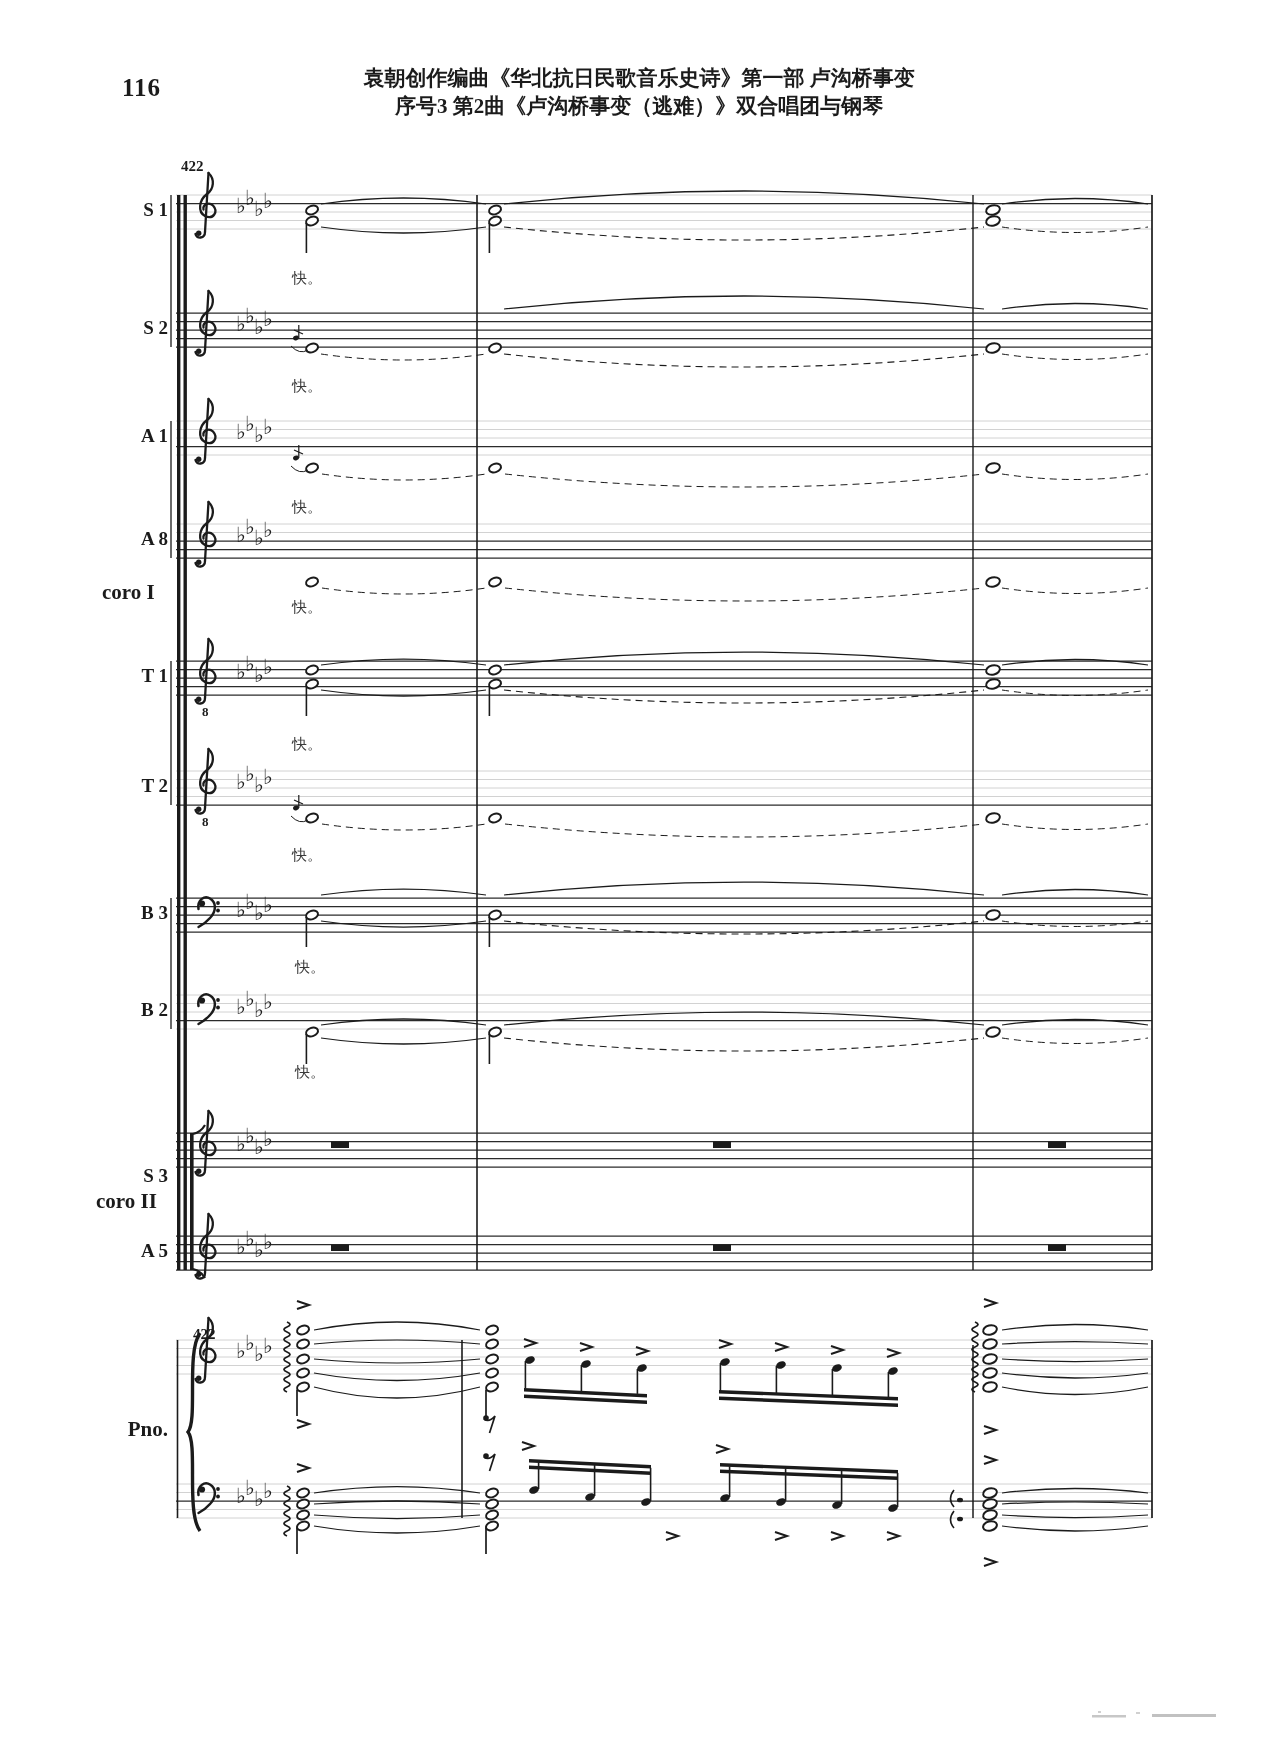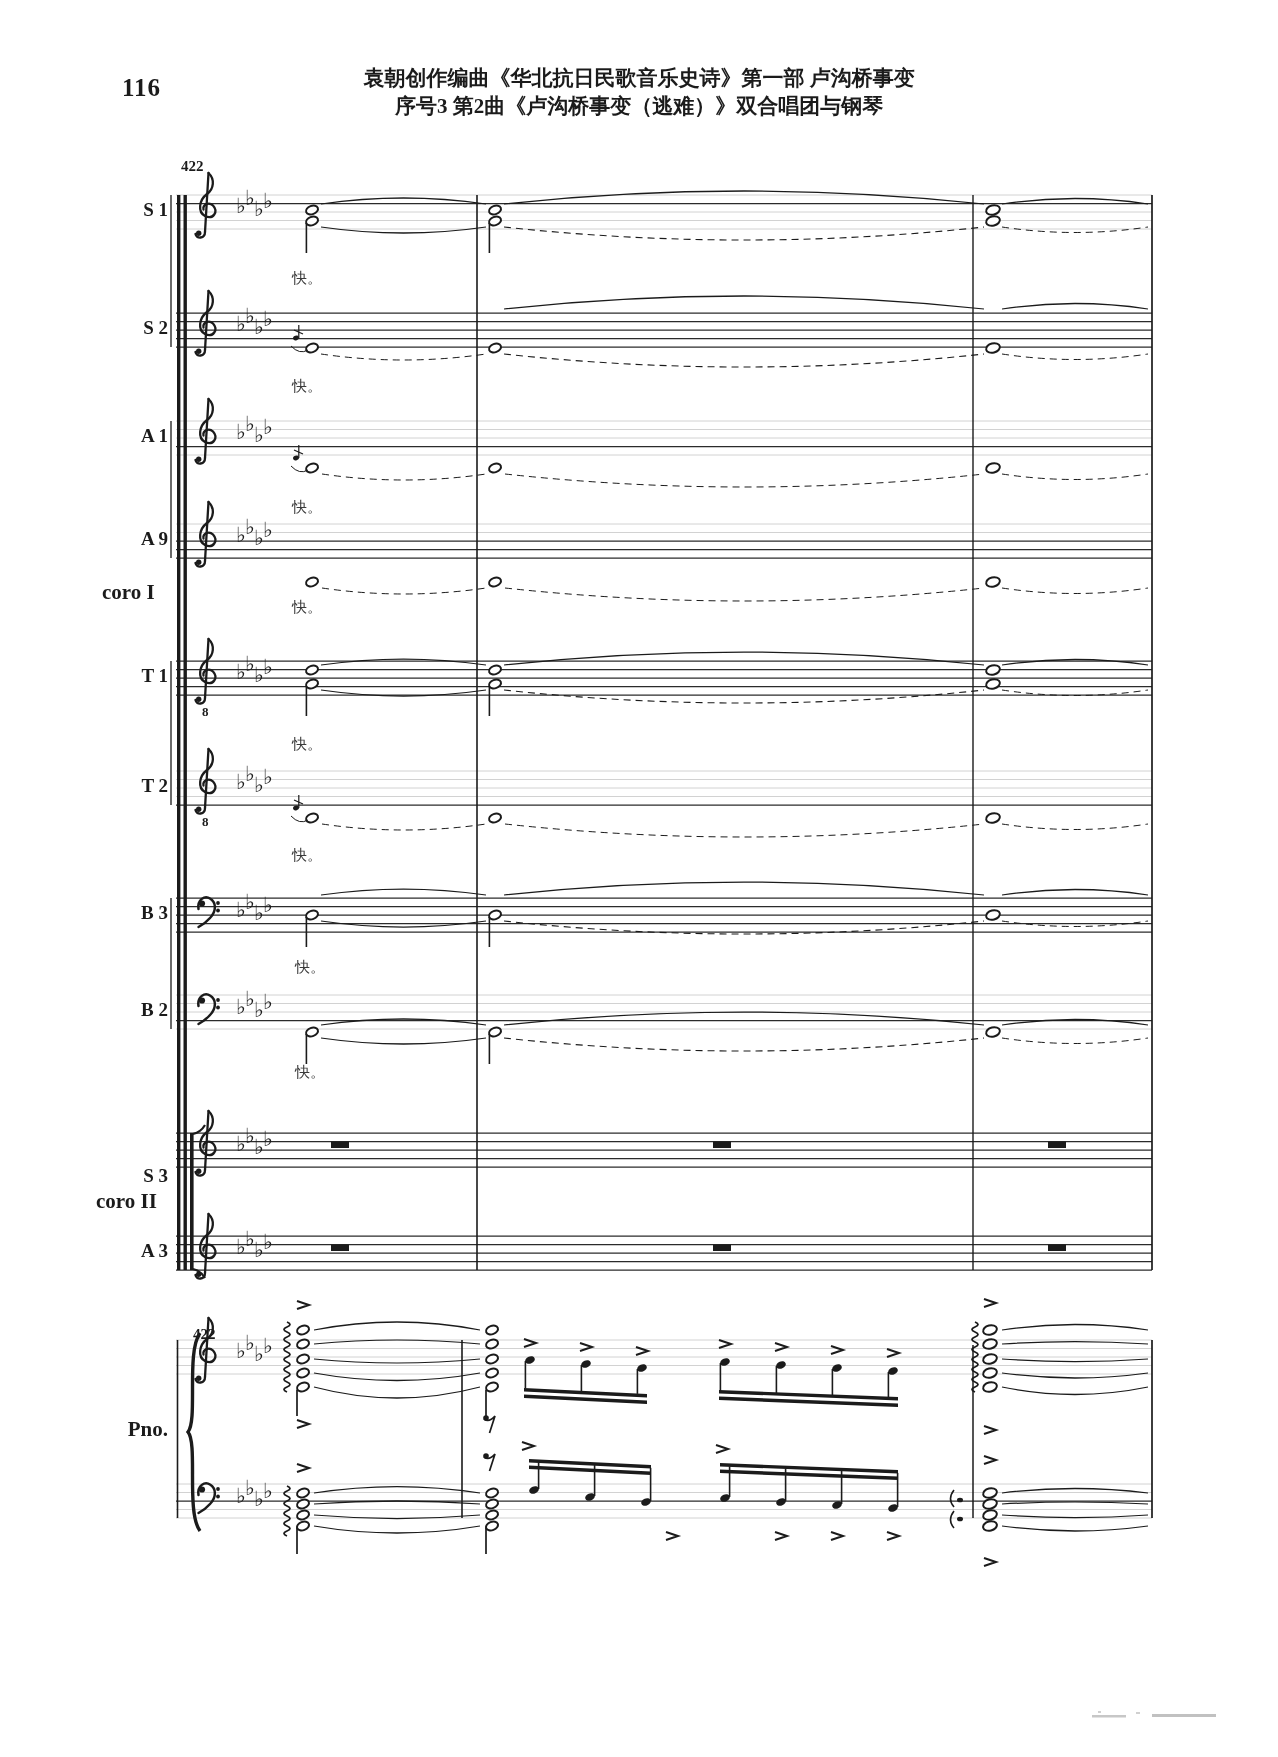--- a/index.html
+++ b/index.html
@@ -464,27 +464,27 @@
         <rect x="1152" y="1714" width="64" height="3" fill="#8f8f8f"></rect>
         <rect x="1098" y="1711" width="3" height="2" fill="#aaa"></rect>
         <rect x="1136" y="1712" width="4" height="2" fill="#aaa"></rect>
       </g>
     </svg>
 
   <div id="text-layer">
       <div class="staff-label" style="left: 106px; top: 199px;">S 1</div>
       <div class="staff-label" style="left: 106px; top: 317px;">S 2</div>
       <div class="staff-label" style="left: 106px; top: 425px;">A 1</div>
-      <div class="staff-label" style="left: 106px; top: 528px;">A 9</div>
+      <div class="staff-label" style="left: 106px; top: 528px;">A 8</div>
       <div class="staff-label" style="left: 106px; top: 665px;">T 1</div>
       <div class="staff-label" style="left: 106px; top: 775px;">T 2</div>
       <div class="staff-label" style="left: 106px; top: 902px;">B 3</div>
       <div class="staff-label" style="left: 106px; top: 999px;">B 2</div>
       <div class="staff-label" style="left: 106px; top: 1137px; margin-top: 28px;">S 3</div>
-      <div class="staff-label" style="left: 106px; top: 1240px;">A 3</div>
+      <div class="staff-label" style="left: 106px; top: 1240px;">A 5</div>
       <div class="group-label" style="left: 102px; top: 580px; text-align: center;">coro I</div>
       <div class="group-label" style="left: 96px; top: 1189px;">coro II</div>
       <div class="piano-label" style="left: 106px; top: 1417px;">Pno.</div>
       <div class="measure-number" style="left: 181px; top: 158px;">422</div>
       <div class="measure-number" style="left: 193px; top: 1326px;">422</div>
       <div class="tempo-text" style="left: 292px; top: 269px;">快。</div>
       <div class="tempo-text" style="left: 292px; top: 377px;">快。</div>
       <div class="tempo-text" style="left: 292px; top: 498px;">快。</div>
       <div class="tempo-text" style="left: 292px; top: 598px;">快。</div>
       <div class="tempo-text" style="left: 292px; top: 735px;">快。</div>

